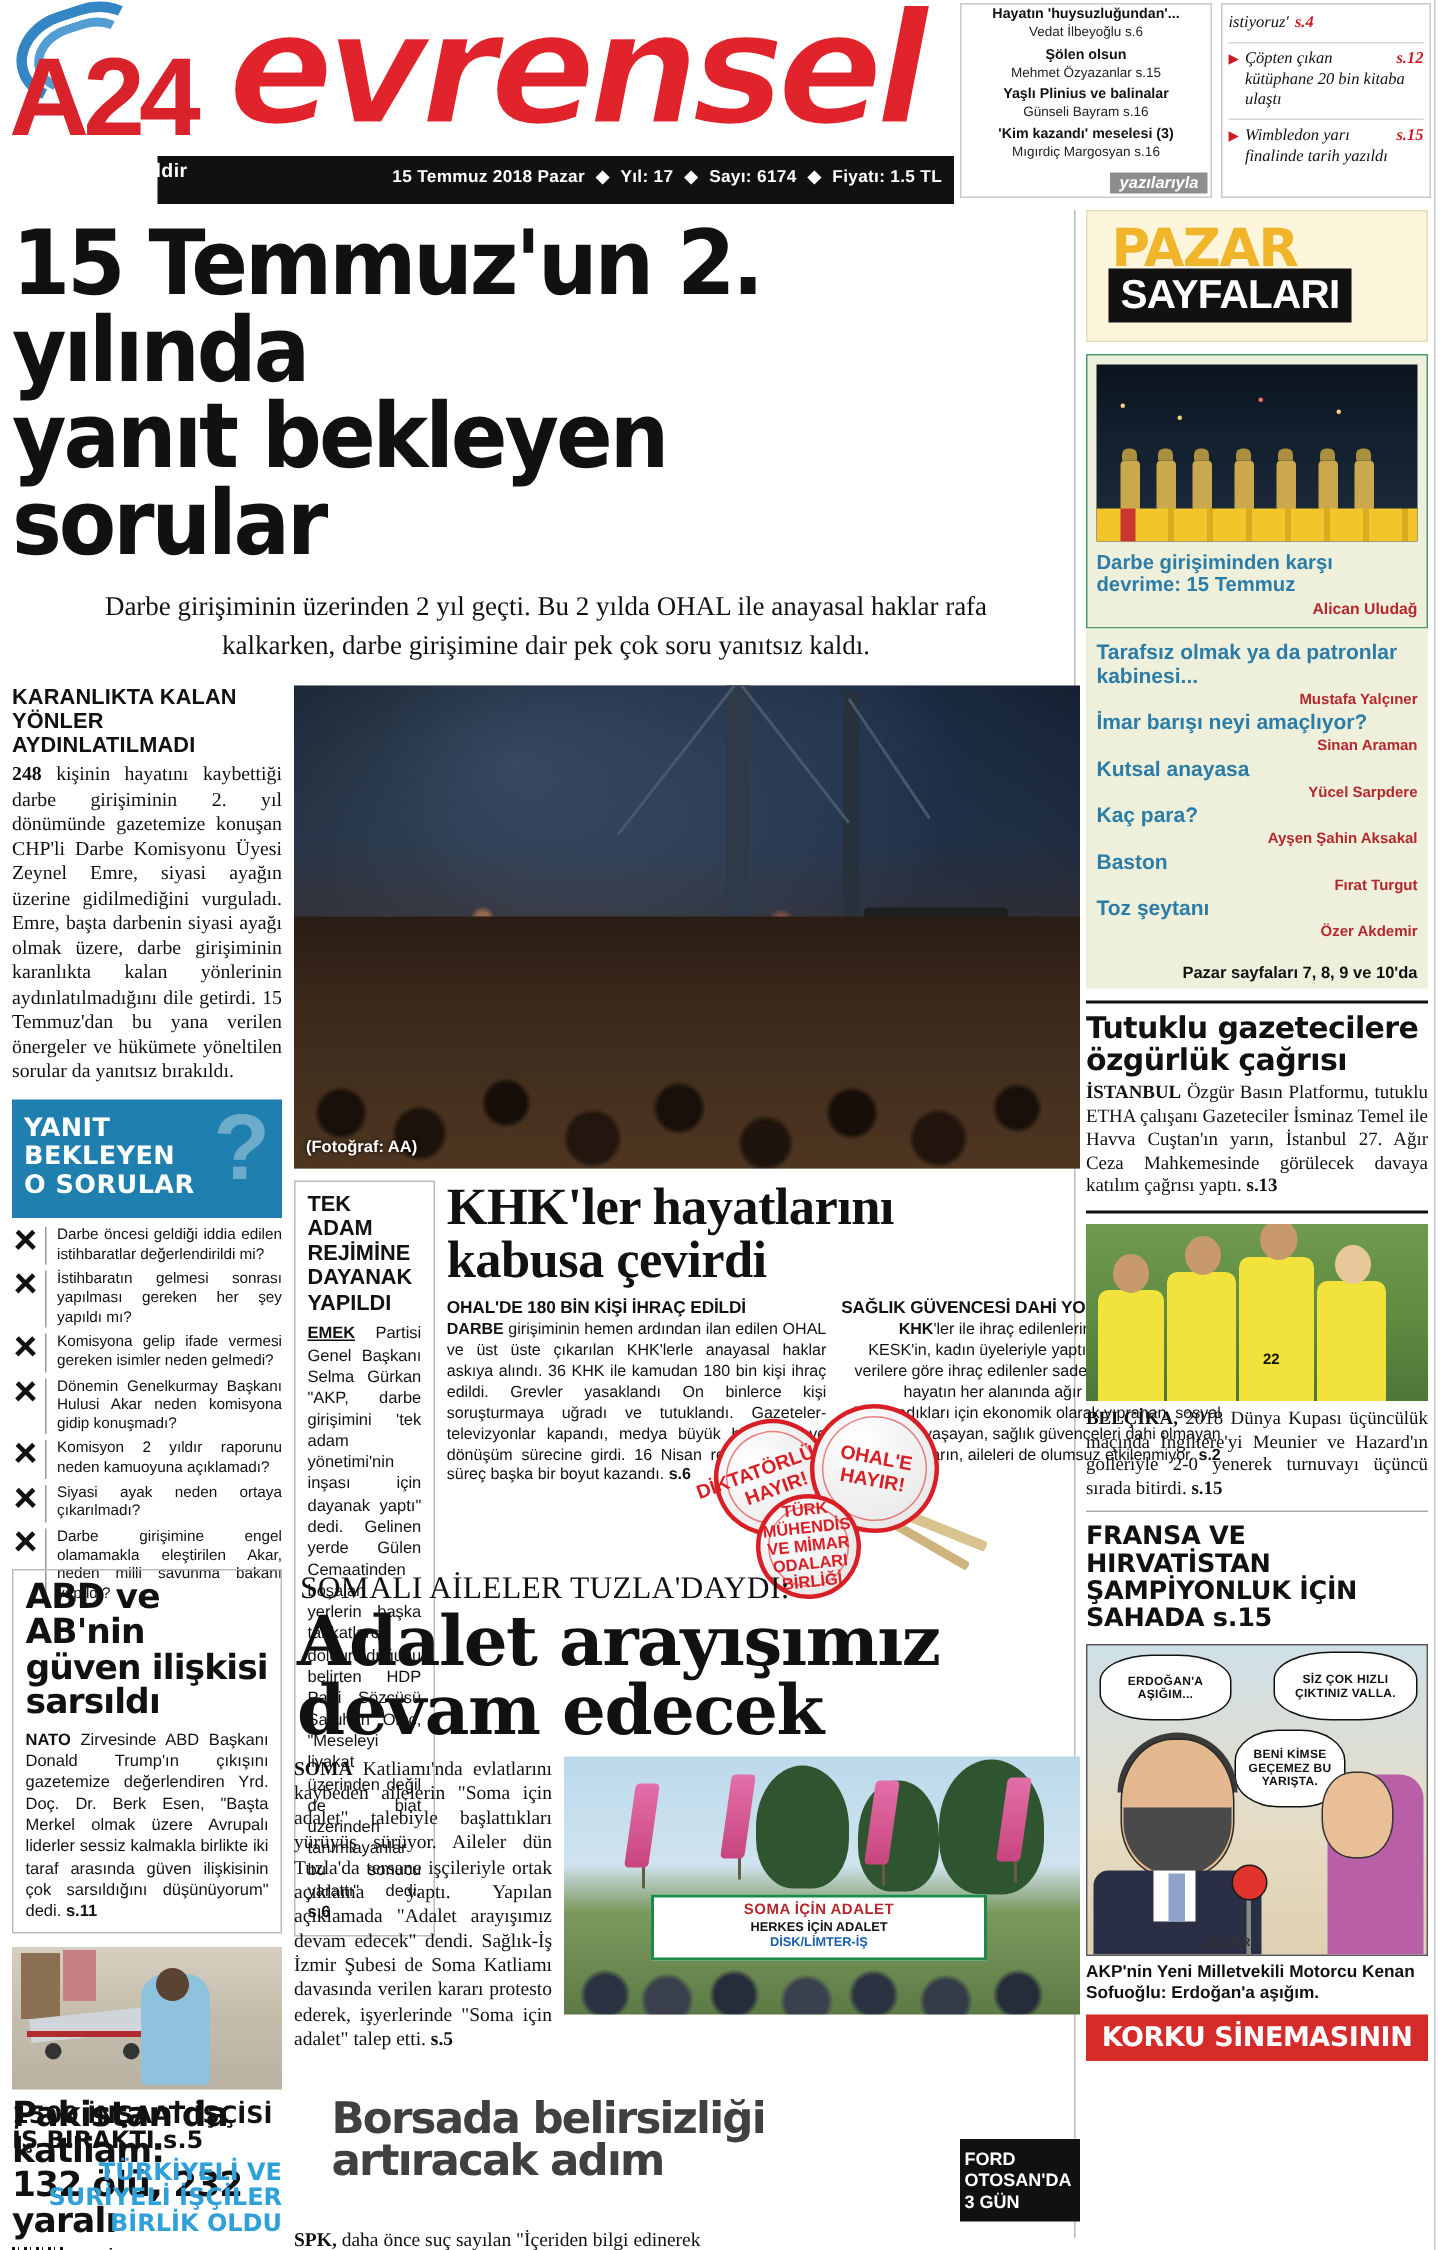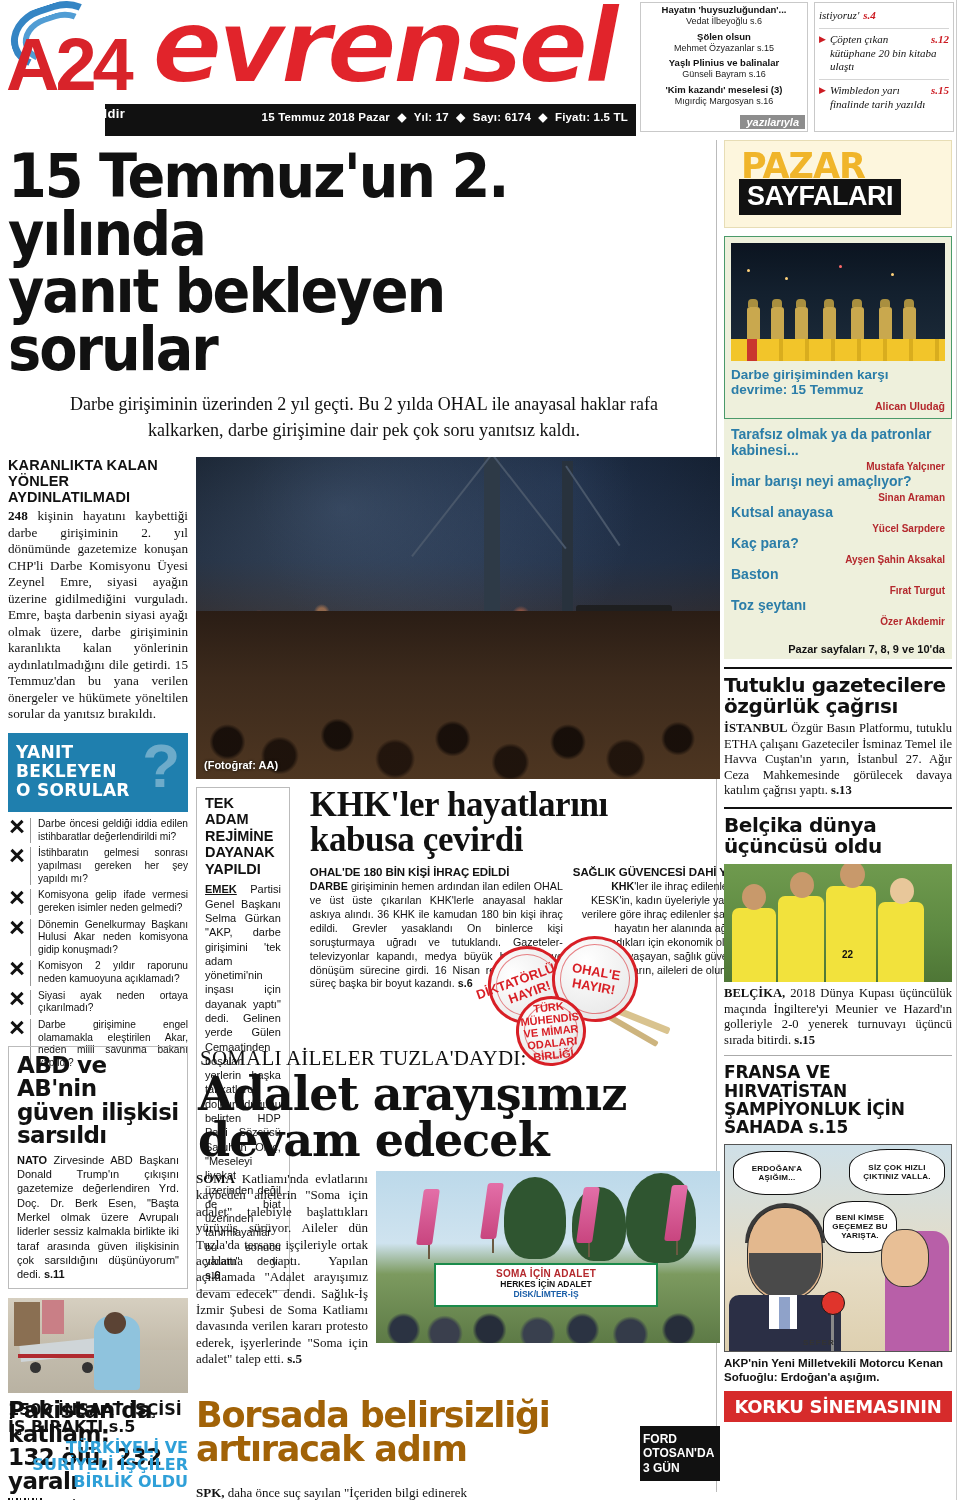--- a/index.html
+++ b/index.html
@@ -102,21 +102,21 @@
   .qmark { position:absolute; right:8px; top:2px; font-size:62px; font-weight:bold; color:rgba(255,255,255,.35); line-height:1; }
   .qlist { margin-top:6px; }
   .qitem { display:flex; gap:5px; margin-bottom:4px; align-items:flex-start; }
   .xbox { flex:0 0 auto; width:17px; height:17px; position:relative; }
   .xbox::before, .xbox::after { content:""; position:absolute; left:1px; top:7px; width:16px; height:3.4px; background:#111; }
   .xbox::before { transform:rotate(45deg); } .xbox::after { transform:rotate(-45deg); }
   .qsep { flex:0 0 auto; width:1px; background:#999; align-self:stretch; margin-right:2px; }
   .qtext { font-size:10.2px; line-height:1.24; color:#111; text-align:justify; }
 
   
-  .row3 { display:flex; gap:20px; margin-top:8px; }
+  .row3 { display:flex; gap:8px; margin-top:8px; }
   .tek-adam { width:180px; border:1px solid #bbb; padding:7px 8px; }
   .tek-head { font-size:14.5px; font-weight:bold; line-height:1.14; color:#111; }
   .tek-body { font-size:11px; line-height:1.3; color:#111; text-align:justify; margin-top:5px; }
   .tek-body b { font-weight:bold; } .tek-body u { text-decoration:underline; }
 
   .khk { width:524px; }
   .khk-head { font-family:"Liberation Serif", serif; font-weight:bold; font-size:35px; line-height:1.02; color:#111;
      letter-spacing:-.4px; }
   .khk-cols { display:flex; gap:10px; margin-top:8px; position:relative; }
   .khk-c { width:253px; }
@@ -190,22 +190,22 @@
       radial-gradient(circle at 74% 80%, #343b49 0 14px, transparent 18px),
       radial-gradient(circle at 88% 70%, #262d3a 0 13px, transparent 17px); }
 
   .bottom2 { position:absolute; left:8px; top:1398px; width:712px; display:flex; gap:8px; }
   .b2-left { width:180px; padding-top:4px; }
   .b2-l1 { font-family:"DejaVu Sans", sans-serif; font-weight:bold; font-size:16px; line-height:1.06; color:#111; }
   .b2-l2 { font-family:"DejaVu Sans", sans-serif; font-weight:bold; font-size:16px; line-height:1.06; color:#2fa0d8;
      text-align:right; margin-top:4px; }
   .b2-mid { width:524px; }
   .borsa-wrap { display:flex; align-items:flex-start; gap:6px; }
-  .borsa-head { font-family:"DejaVu Sans", sans-serif; font-weight:bold; font-size:35px; line-height:.98;
-     letter-spacing:-1.2px; color:#a16207; flex:1 1 auto; }
+  .borsa-head { font-family:"DejaVu Sans", sans-serif; font-weight:bold; font-size:29px; line-height:.98;
+     letter-spacing:-1.2px; color:#404040; flex:1 1 auto;margin-left:25px; }
   .ford { flex:0 0 auto; width:80px; background:#111; color:#fff; text-align:left; font-weight:bold;
      font-size:12px; line-height:1.2; padding:6px 3px; margin-top:28px; }
   .borsa-body { font-family:"Liberation Serif", serif; font-size:13px; line-height:1.25; color:#111; margin-top:4px; }
   .borsa-body b { font-weight:bold; }
 
   
   .side { position:absolute; left:724px; top:140px; width:228px; }
   .pazar-head { background:#fdf6dd; border:1px solid #e7ddb5; padding:10px 8px 12px 8px; position:relative; }
   .pazar-1 { font-family:"DejaVu Sans", sans-serif; font-weight:bold; font-size:35px; color:#f0b52a; line-height:.9;
      letter-spacing:-1px; padding-left:8px; }
@@ -617,21 +617,20 @@
     <div class="pz-foot">Pazar sayfaları 7, 8, 9 ve 10'da</div>
 
     <div class="hr-thick"></div>
     <div class="sd-head">Tutuklu gazetecilere özgürlük çağrısı</div>
     <div class="sd-body">
       <b>İSTANBUL</b><span> Özgür Basın Platformu, tutuklu ETHA çalışanı Gazeteciler İsminaz Temel ile Havva Cuştan'ın yarın, İstanbul 27. Ağır Ceza Mahkemesinde görülecek davaya katılım çağrısı yaptı.</span>
       <b>s.13</b>
     </div>
 
     <div class="hr-thick"></div>
-    <div class="sd-head">Belçika dünya üçüncüsü oldu</div>
     <div class="sd-photo">
       <div class="bp-player" style="left:8px; width:44px; height:74px;"></div>
       <div class="bp-head" style="left:18px; bottom:72px; width:24px; height:26px;"></div>
       <div class="bp-player" style="left:54px; width:46px; height:86px;"></div>
       <div class="bp-head" style="left:66px; bottom:84px; width:24px; height:26px;"></div>
       <div class="bp-player" style="left:102px; width:50px; height:96px;"></div>
       <div class="bp-head" style="left:116px; bottom:94px; width:25px; height:27px;"></div>
       <div class="bp-num" style="left:118px; bottom:22px;">22</div>
       <div class="bp-player" style="left:154px; width:46px; height:80px;"></div>
       <div class="bp-head" style="left:166px; bottom:78px; width:24px; height:26px; background:#e8c79a;"></div>

